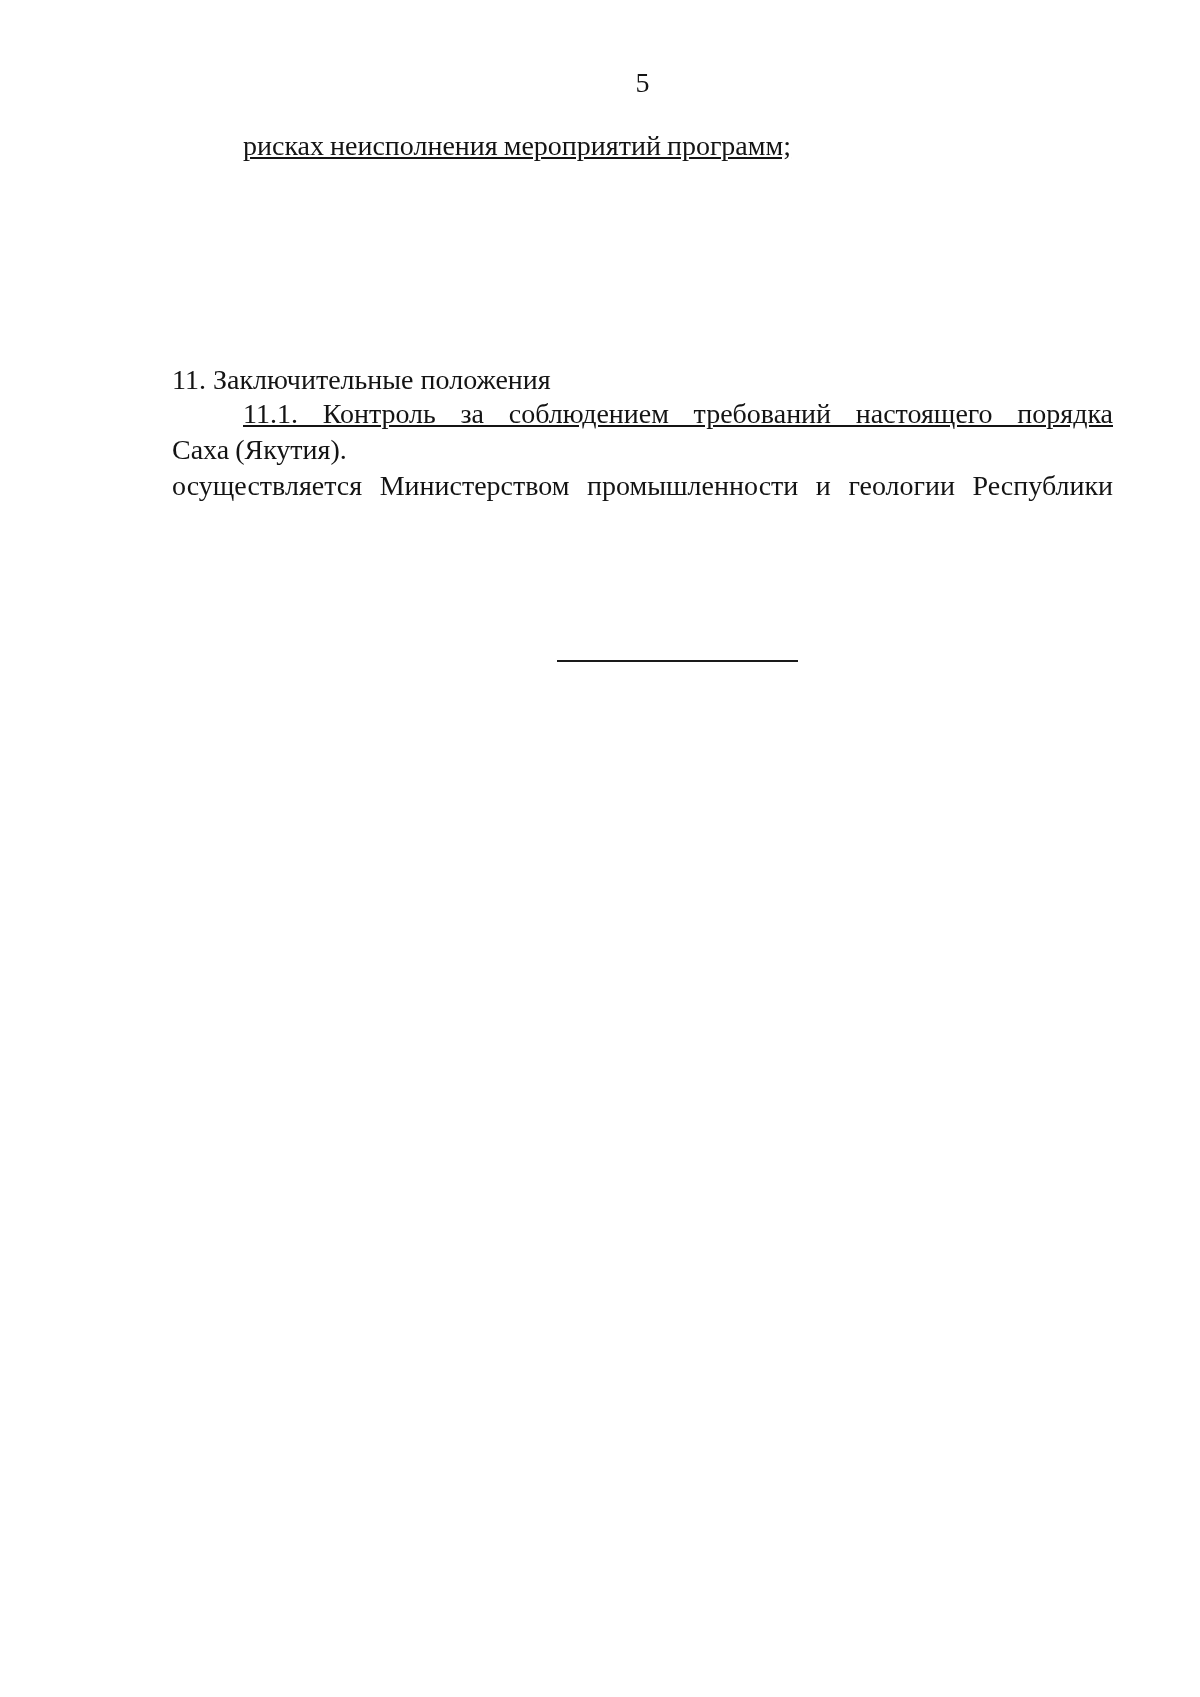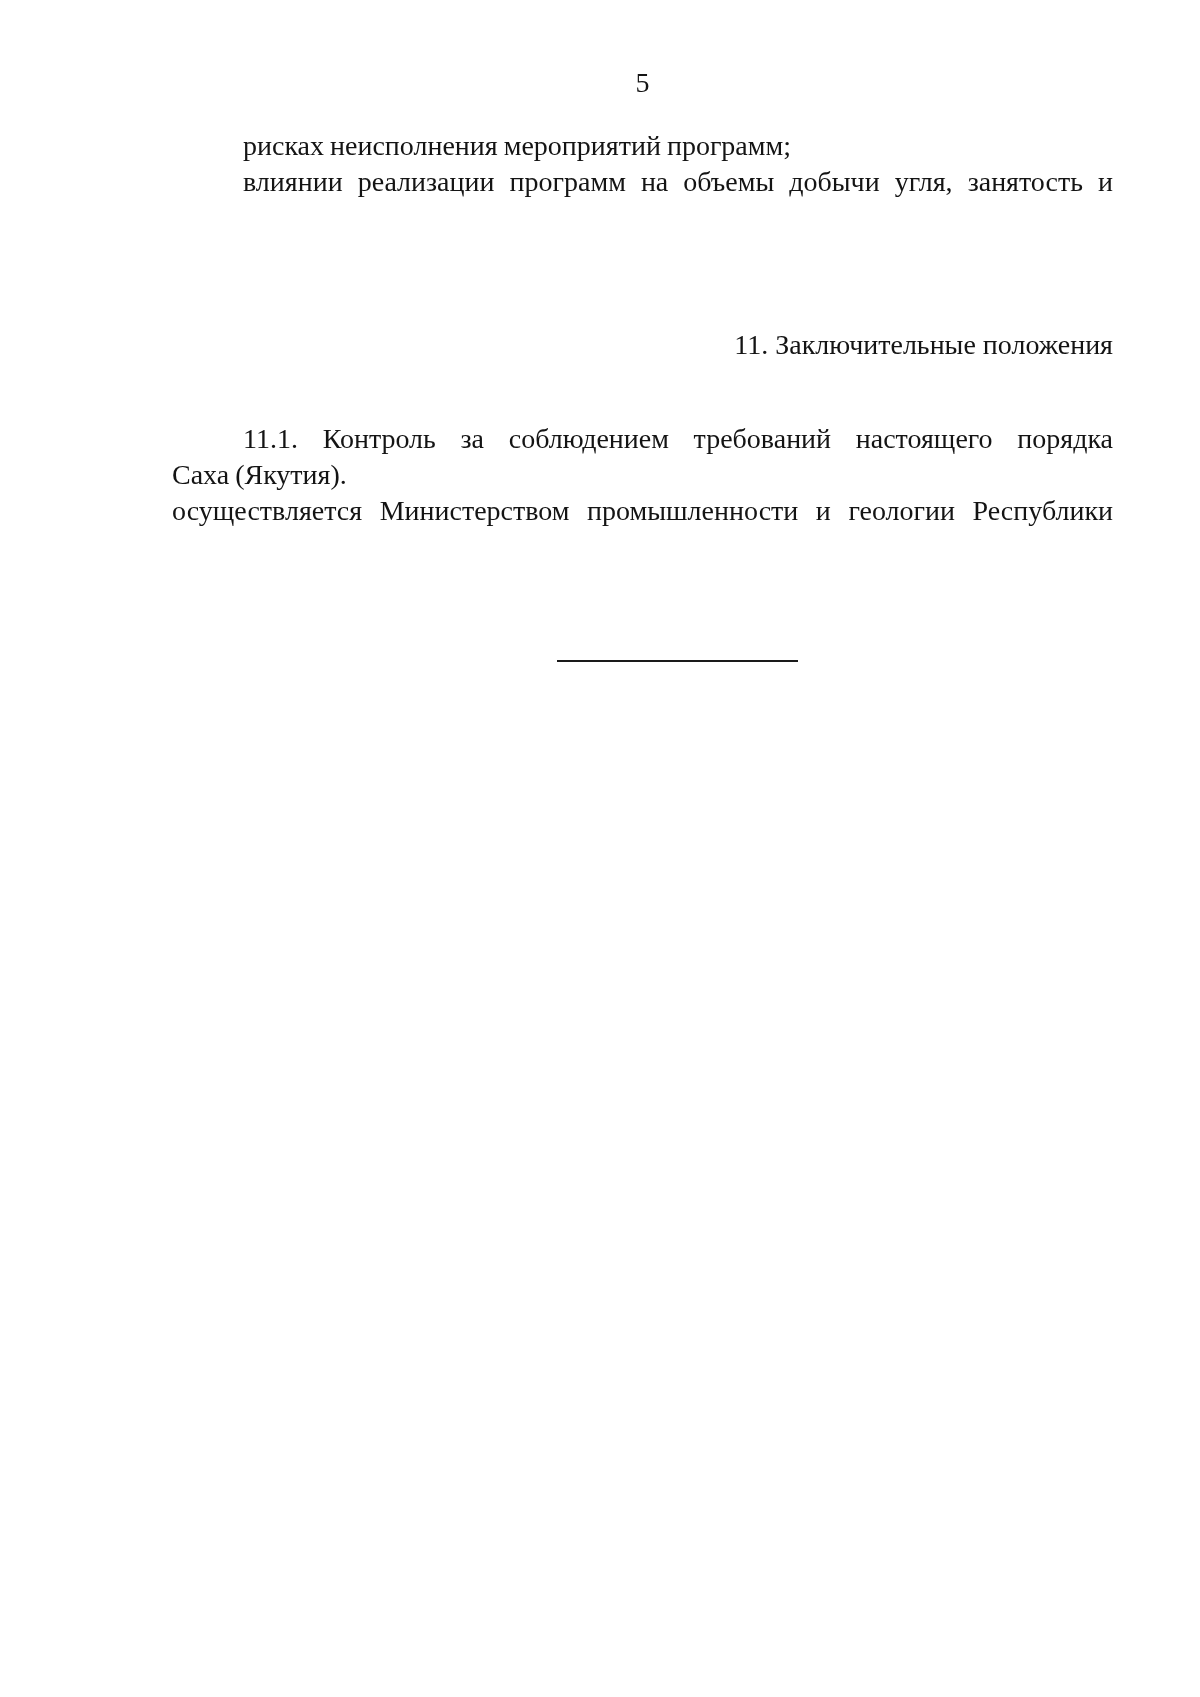--- a/index.html
+++ b/index.html
@@ -38,29 +38,30 @@
     text-align: justify;
     text-align-last: justify;
   }
   
   .lastline {
     text-align: left;
     text-align-last: left;
   }
   .indent {
     text-indent: 71px;
+    text-decoration: underline;
   }
   .heading {
-    top: 327px;
-    text-align: right;
+    top: 362px;
+    text-align: left;
     line-height: 36px;
     white-space: nowrap;
   }
   .block-a { top: 128px; }
-  .block-b { top: 421px; }
+  .block-b { top: 396px; }
   .signature-line {
     position: absolute;
     left: 557px;
     top: 660px;
     width: 241px;
     height: 2px;
     background: #1a1a1a;
   }
 </style>
 </head>
@@ -70,21 +71,20 @@
 
   <div class="textblock page-number">5</div>
 
   <div class="textblock block-a">
 
     <div>
       <div class="line lastline indent">рисках неисполнения мероприятий программ;</div>
     </div>
 
     <div>
-      <div class="line just indent">влиянии реализации программ на объемы добычи угля, занятость и</div>
     </div>
 
     <div>
     </div>
 
   </div>
 
   <div class="textblock heading">11. Заключительные положения</div>
 
   <div class="textblock block-b">

